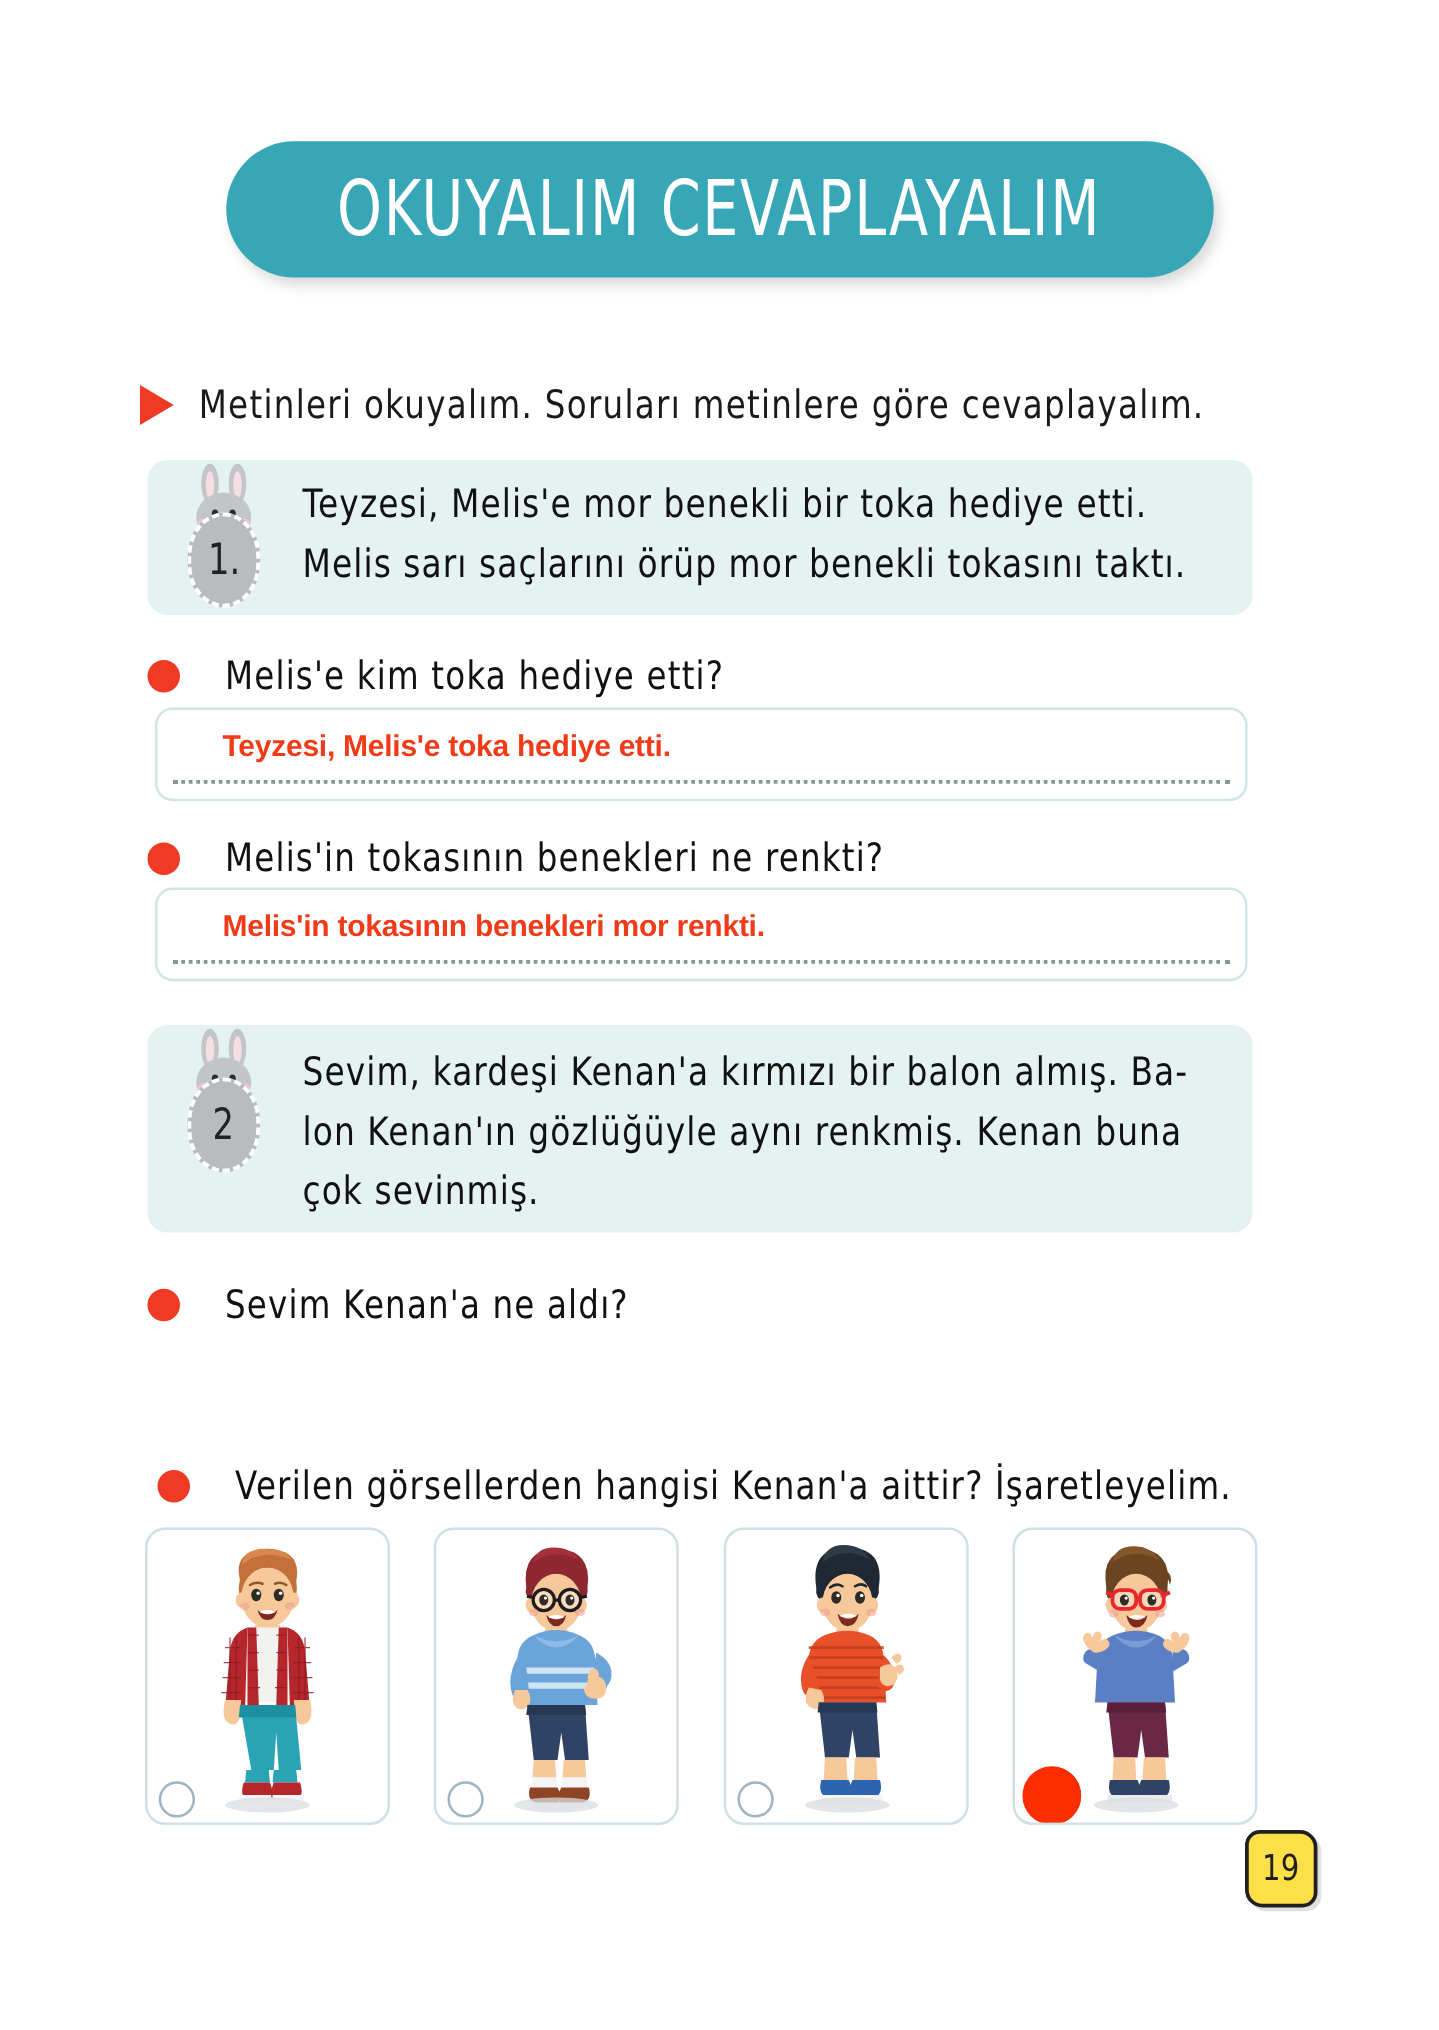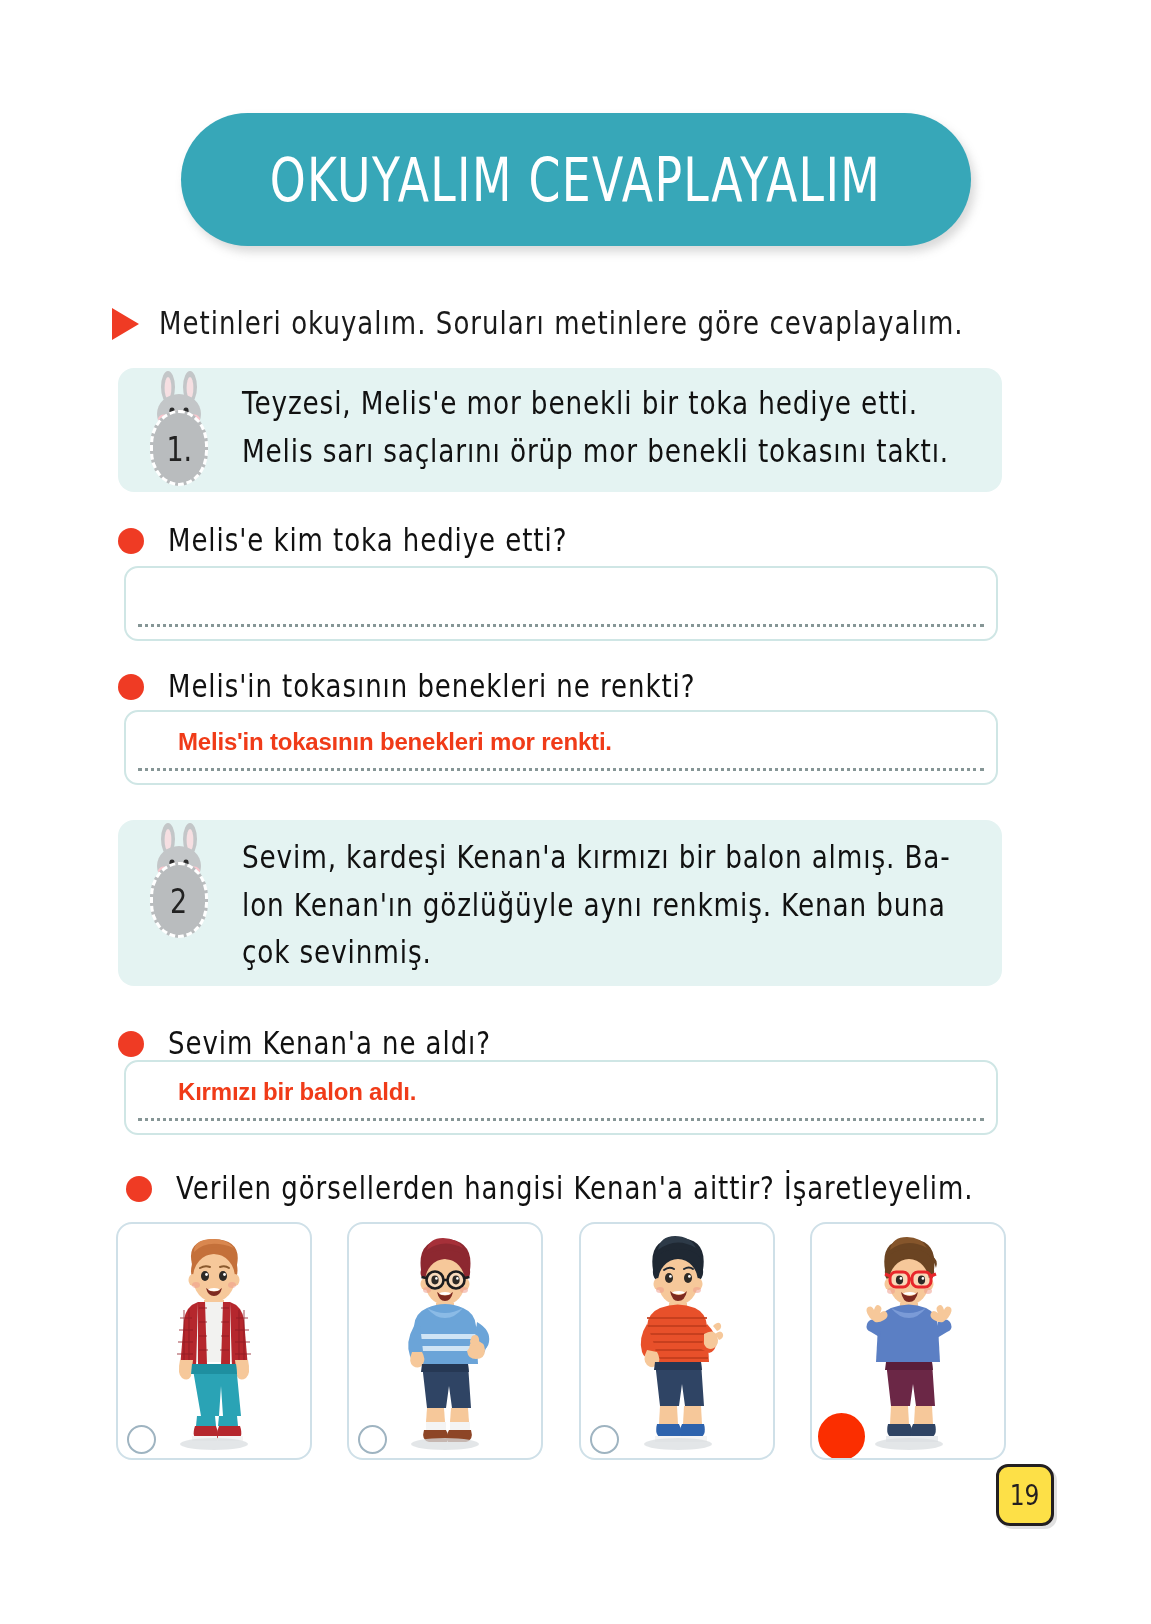--- a/index.html
+++ b/index.html
@@ -15,21 +15,21 @@
     background: #fff;
   }
 
   
   .header-wrap {
     position: absolute;
     left: 0; right: 0; top: 113px;
     display: flex; justify-content: center;
   }
   .header-pill {
-    width: 790px; height: 133px;
+    width: 790px; height: 109px;
     background: #37a7b8;
     border-radius: 70px;
     display: flex; align-items: center; justify-content: center;
     box-shadow: 4px 6px 10px rgba(120,120,120,0.28);
   }
   .header-pill-text {
     color: #ffffff;
     font-size: 52px;
     font-weight: 400;
     letter-spacing: 1.5px;
@@ -105,21 +105,21 @@
     margin-top: 12px;
     transform: scaleX(0.94) scaleY(1.12);
     transform-origin: left top;
     white-space: pre-line;
   }
   #story-2 .story-text { margin-top: 14px; }
 
   
   .q-row {
     position: absolute;
-    display: flex; align-items: center; gap: 24px;
+    display: flex; align-items: center; gap: 36px;
   }
   .dot-bullet {
     width: 26px; height: 26px; border-radius: 50%;
     background: #ef3b24; flex: 0 0 auto;
   }
   .q-text {
     font-family: "DejaVu Sans", sans-serif;
     font-size: 28px; color: #111;
     letter-spacing: 1px;
     transform: scaleX(0.93) scaleY(1.12);
@@ -238,20 +238,21 @@
     </div>
     <div class="story-text">Teyzesi, Melis'e mor benekli bir toka hediye etti.
 Melis sarı saçlarını örüp mor benekli tokasını taktı.</div>
   </div>
 
   <div class="q-row" style="left:118px; top:524px;">
     <div class="dot-bullet"></div>
     <div class="q-text">Melis'e kim toka hediye etti?</div>
   </div>
   <div class="answer-box" style="left:124px; top:566px; width:874px; height:75px;">
+    <div class="answer-text" style="top:16px;">Teyzesi, Melis'e toka hediye etti.</div>
     <div class="dotted-line" style="left:12px; right:12px; top:56px;"></div>
   </div>
 
   <div class="q-row" style="left:118px; top:670px;">
     <div class="dot-bullet"></div>
     <div class="q-text">Melis'in tokasının benekleri ne renkti?</div>
   </div>
   <div class="answer-box" style="left:124px; top:710px; width:874px; height:75px;">
     <div class="answer-text" style="top:16px;">Melis'in tokasının benekleri mor renkti.</div>
     <div class="dotted-line" style="left:12px; right:12px; top:56px;"></div>
@@ -278,24 +279,20 @@
       </div>
     </div>
     <div class="story-text">Sevim, kardeşi Kenan'a kırmızı bir balon almış. Ba-
 lon Kenan'ın gözlüğüyle aynı renkmiş. Kenan buna
 çok sevinmiş.</div>
   </div>
 
   <div class="q-row" style="left:118px; top:1027px;">
     <div class="dot-bullet"></div>
     <div class="q-text">Sevim Kenan'a ne aldı?</div>
-  </div>
-  <div class="answer-box" style="left:124px; top:1060px; width:874px; height:75px;">
-    <div class="answer-text" style="top:16px;">Kırmızı bir balon aldı.</div>
-    <div class="dotted-line" style="left:12px; right:12px; top:56px;"></div>
   </div>
 
   <div class="q-row" style="left:126px; top:1172px;">
     <div class="dot-bullet"></div>
     <div class="q-text">Verilen görsellerden hangisi Kenan'a aittir? İşaretleyelim.</div>
   </div>
 
   <div class="cards">
 
     <div class="opt-card">

